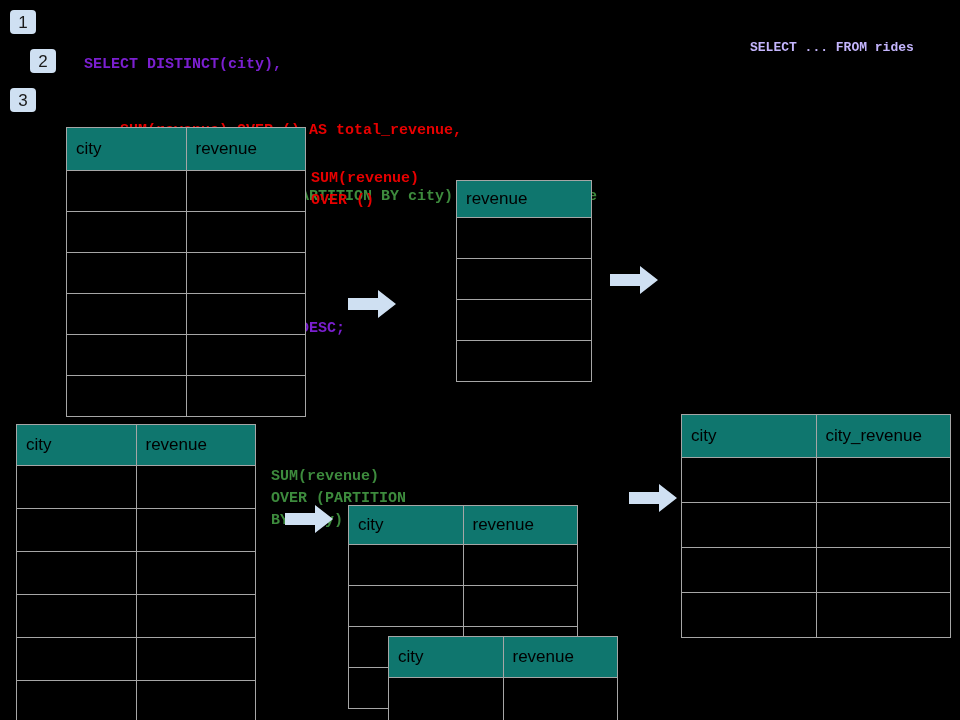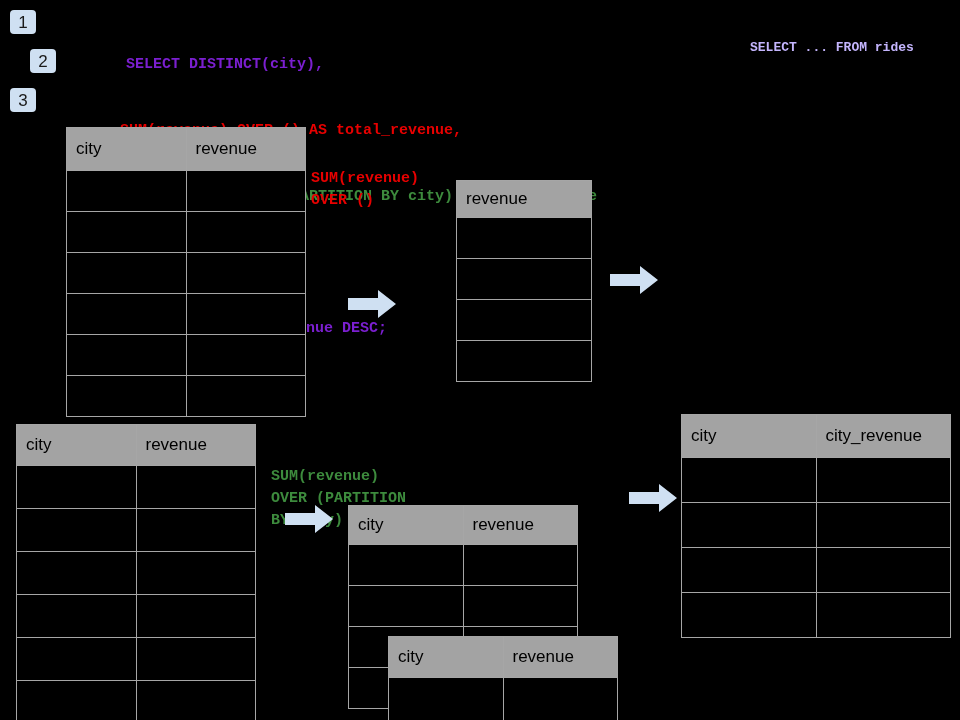--- a/index.html
+++ b/index.html
@@ -39,21 +39,21 @@
     position: absolute;
     left: 84px;
     top: 10px;
     font-family: "Liberation Mono", "DejaVu Sans Mono", monospace;
     font-size: 15px;
     font-weight: bold;
     line-height: 22px;
     white-space: pre;
   }
   .code-line { white-space: pre; }
-  .c-purple { color: #7b1fd0; margin-left: 42px; }
+  .c-purple { color: #7b1fd0; }
   .c-red    { color: #e80000; }
   .c-green  { color: #3d8b3d; }
 
   .side-note {
     position: absolute;
     left: 750px;
     top: 38px;
     width: 200px;
     font-family: "Liberation Mono", "DejaVu Sans Mono", monospace;
     font-size: 13px;
@@ -81,21 +81,21 @@
     position: absolute;
     border-collapse: collapse;
     table-layout: fixed;
     background: #000000;
   }
   .tbl th, .tbl td {
     border: 1px solid #a6a6a6;
     padding: 0;
   }
   .tbl th {
-    background: #a3a3a3;
+    background: #0f766e;
     color: #000000;
     font-family: "Liberation Sans", sans-serif;
     font-size: 17px;
     font-weight: normal;
     text-align: left;
     padding: 0 0 0 9px;
   }
   .tbl td {
     background: #000000;
   }

